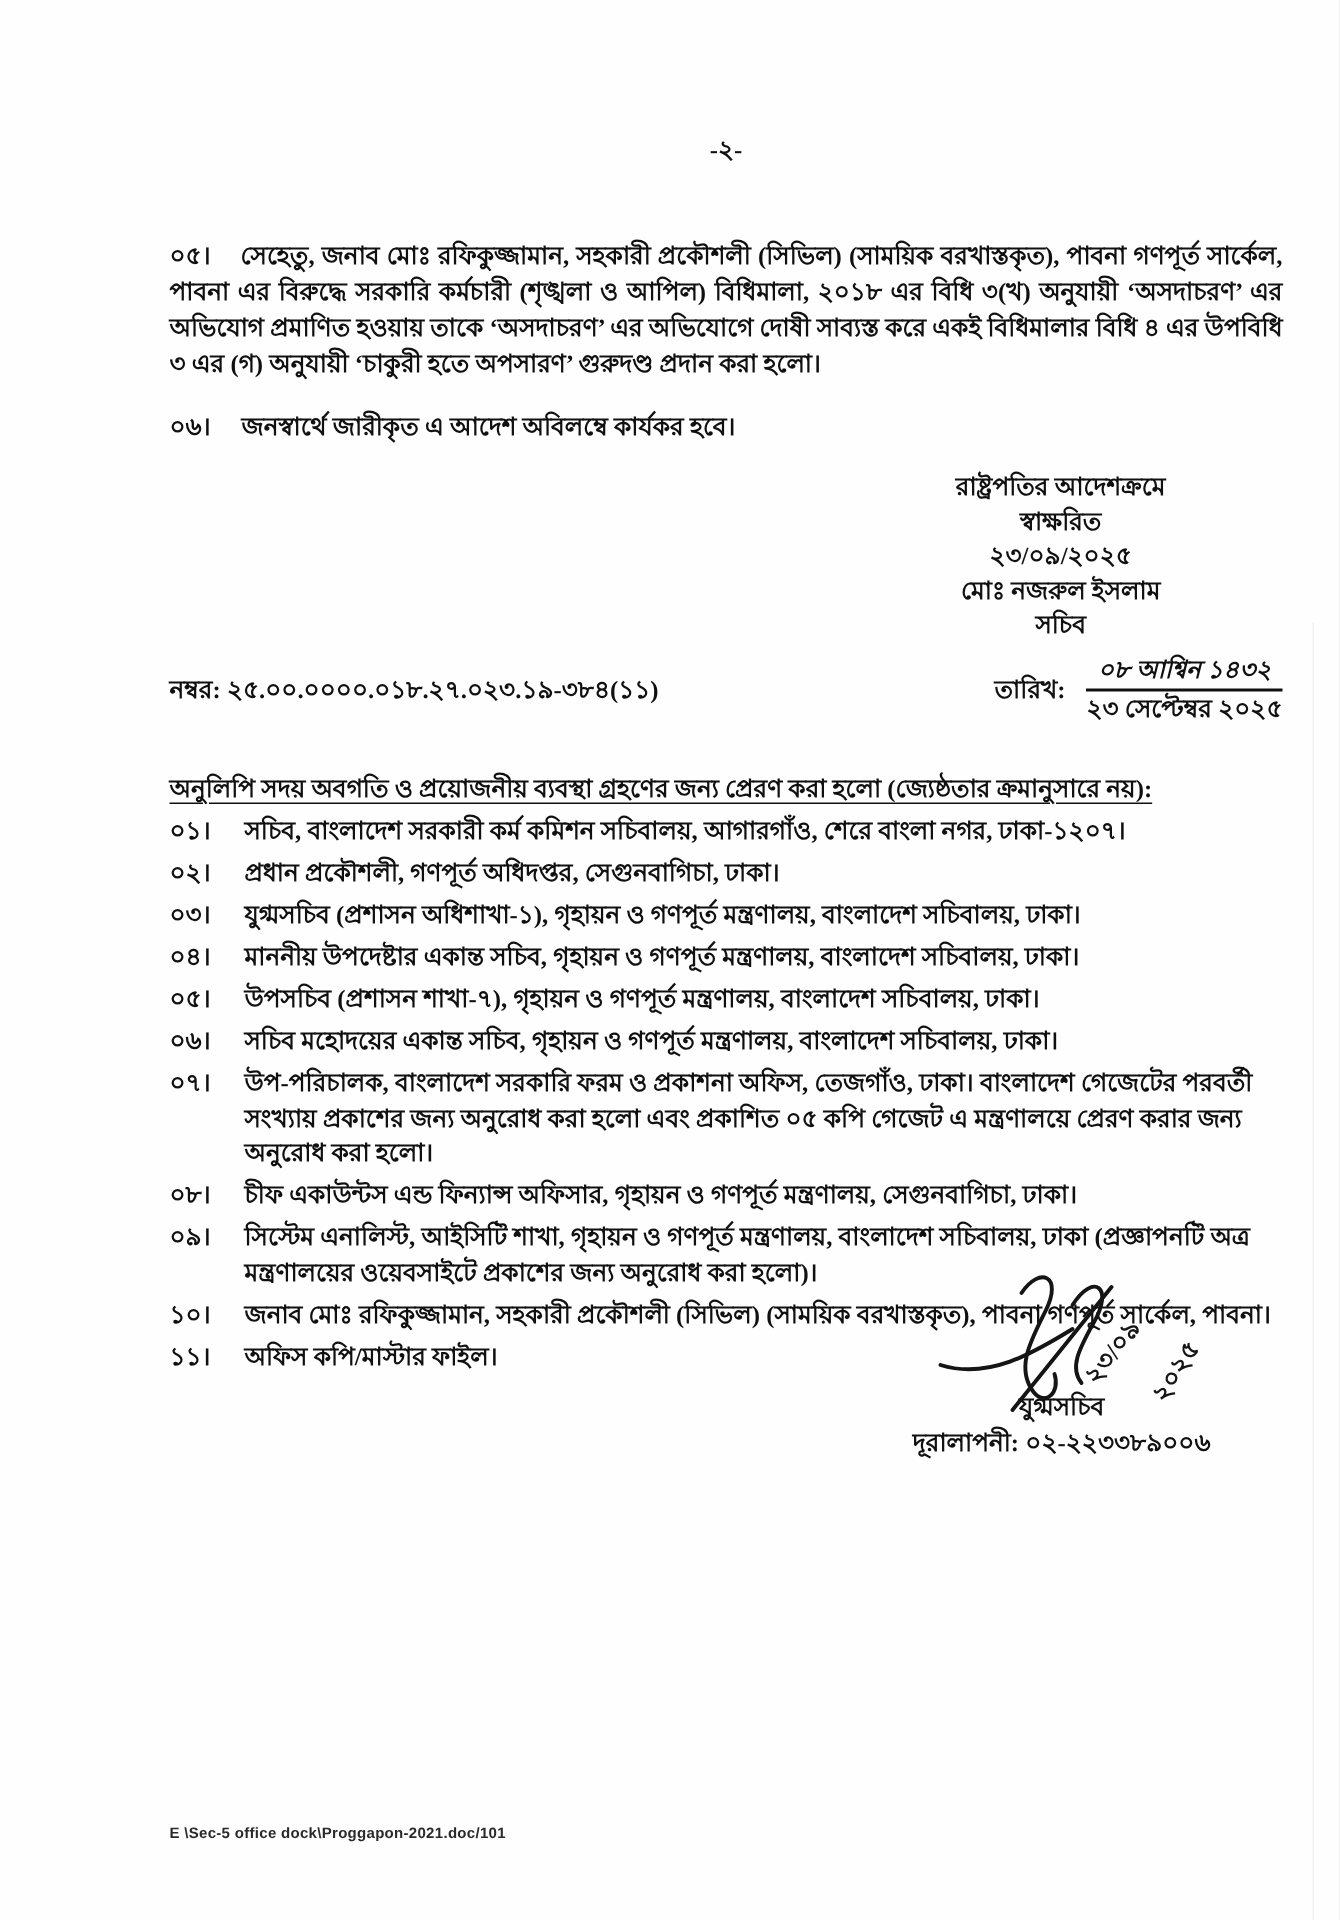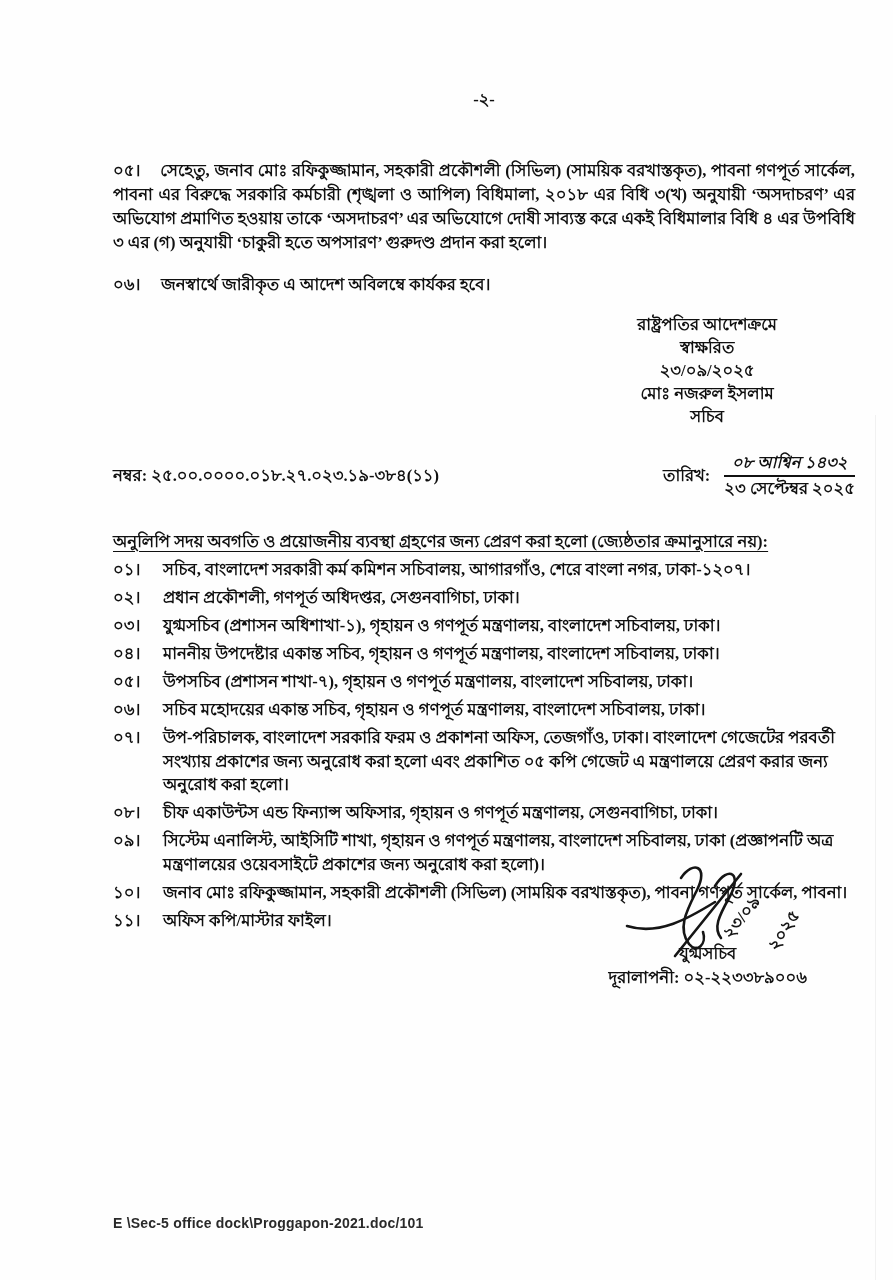--- a/index.html
+++ b/index.html
@@ -23,21 +23,21 @@
   .para-single { margin: 18px 0 0 0; }
   .para-single .num { display: inline-block; width: 48px; }
   .order-sign {
     width: fit-content;
     margin: 16px 78px 0 auto;
     text-align: center;
     line-height: 23px;
   }
   .ref-row {
     display: flex; justify-content: space-between; align-items: center;
-    margin-top: 24px;
+    margin-top: 8px;
   }
   .ref-date { display: flex; align-items: center; gap: 14px; }
   .frac { text-align: center; line-height: 22px; }
   .frac .top { border-bottom: 2px solid #101010; padding: 0 6px 1px 6px; font-style: italic; }
   .frac .bot { padding-top: 1px; }
   .dist-heading {
     margin-top: 30px;
     font-weight: 700;
     text-decoration: underline;
     text-underline-offset: 4px;
@@ -60,21 +60,21 @@
   }
   .sig-svg path { fill: none; stroke: #151515; stroke-width: 2.6; stroke-linecap: round; }
   .sig-svg text {
     font-family: "Liberation Serif", "DejaVu Serif", serif;
     font-size: 17px; font-weight: 600; fill: #151515;
   }
   .footer-path {
     position: absolute;
     left: 113px; top: 1211px;
     font-family: "Liberation Sans", "DejaVu Sans", sans-serif;
-    font-size: 14px; font-weight: 600;
+    font-size: 10px; font-weight: 600;
     color: #2a2a2a;
     letter-spacing: 0.2px;
   }
   .scan-line {
     position: absolute;
     right: 17px; top: 415px; bottom: 0;
     width: 1px; background: rgba(0,0,0,0.05);
   }
 </style>
 </head>

